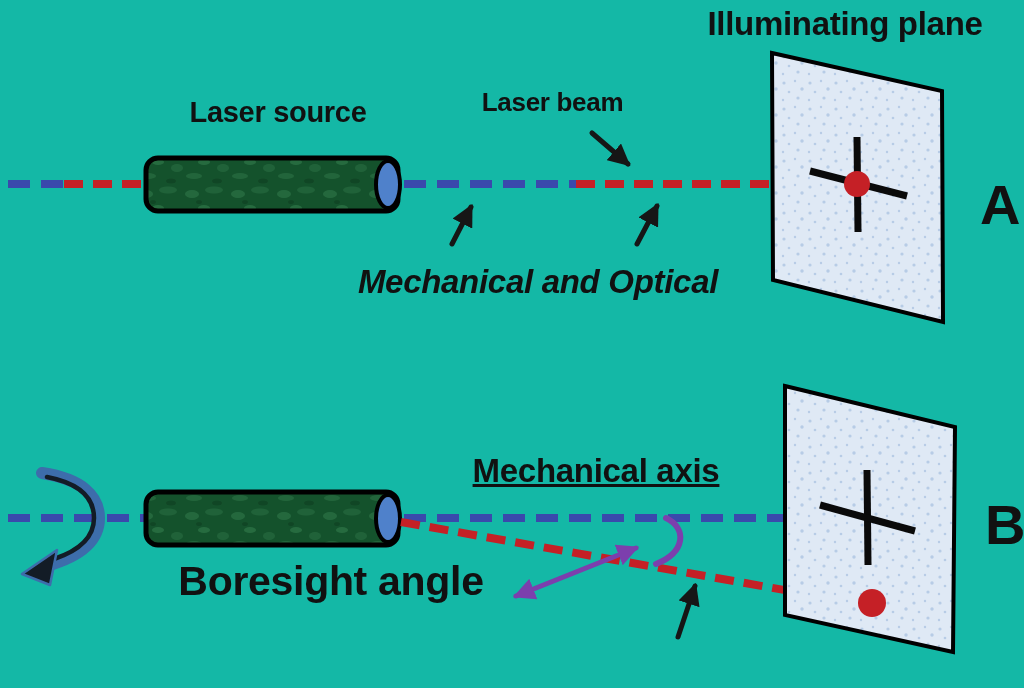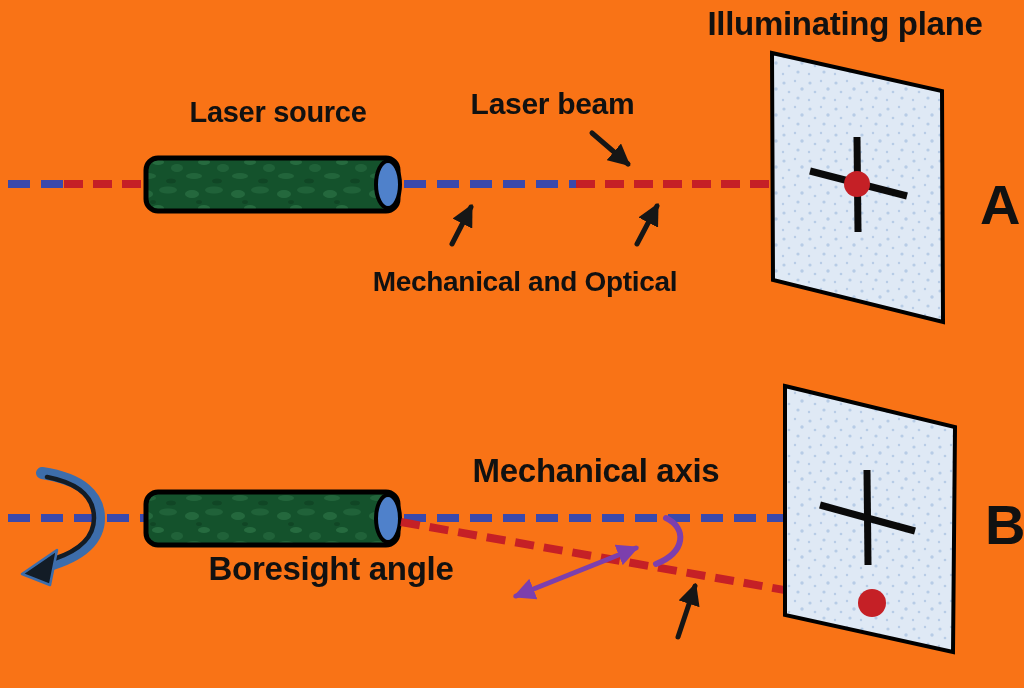--- a/index.html
+++ b/index.html
@@ -1,18 +1,18 @@
 <!DOCTYPE html>
 <html style="--mechanical-axis-blue: #3a49ac; --optical-axis-red: #c52026; --boresight-purple: #7c3fad; --laser-green-dark: #14522c; --laser-green-light: #3c8a57; --lens-blue: #4f81cb; --plane-fill: #dfe9f5; --plane-speckle: #b7cce6; --rotation-arrow-blue: #3d6dab; --ink: #111111;"><head>
 <meta charset="utf-8">
 <style>
   html,body{margin:0;padding:0;background:#ffffff;}
   #stage{
     position:relative;width:1024px;height:688px;overflow:hidden;
-    background:#f97316;font-family:"Liberation Sans","DejaVu Sans",sans-serif;
+    background:#14b8a6;font-family:"Liberation Sans","DejaVu Sans",sans-serif;
   }
   #diagram-svg{position:absolute;left:0;top:0;}
   .label{
     position:absolute;color:var(--ink,#111);font-weight:700;text-align:center;
     letter-spacing:-0.3px;white-space:nowrap;
   }
   .blue-dash{stroke:var(--mechanical-axis-blue,#3a49ac);stroke-width:8;stroke-dasharray:22 11;fill:none;}
   .red-dash{stroke:var(--optical-axis-red,#c52026);stroke-width:8;stroke-dasharray:19 10;fill:none;}
   .cyl{fill:url(#greenTex);stroke:#000;stroke-width:5;}
   .lens{fill:var(--lens-blue,#4f81cb);stroke:#000;stroke-width:4;}
@@ -109,29 +109,29 @@
       <path class="purple-arc" d="M 666,518 C 687,528 686,552 656,564"></path>
       <line class="purple-arrow" x1="516" y1="596" x2="636" y2="548"></line>
       <line class="black-arrow" x1="678" y1="637" x2="695" y2="586"></line>
     </g>
   </svg>
 
   <div class="label" style="left:665px;top:5px;width:360px;font-size:33px;">Illuminating plane</div>
 
   <div class="label" style="left:158px;top:96px;width:240px;font-size:29px;">Laser source</div>
 
-  <div class="label" style="left:450px;top:87px;width:205px;font-size:30px;">Laser beam</div>
+  <div class="label" style="left:450px;top:87px;width:205px;font-size:26px;">Laser beam</div>
 
-  <div class="label" style="left:305px;top:262px;width:440px;font-size:28px;line-height:40px;">
+  <div class="label" style="left:318px;top:262px;width:440px;font-size:33px;line-height:40px;font-style:italic;">
     <div>Mechanical and Optical</div>
   </div>
 
   <div class="label" style="left:968px;top:172px;width:64px;font-size:56px;">A</div>
 
-  <div class="label" style="left:446px;top:452px;width:300px;font-size:33px;">Mechanical axis</div>
+  <div class="label" style="left:446px;top:452px;width:300px;font-size:33px;text-decoration:underline;">Mechanical axis</div>
 
-  <div class="label" style="left:161px;top:548px;width:340px;font-size:33px;line-height:41px;">
+  <div class="label" style="left:161px;top:561px;width:340px;font-size:41px;line-height:41px;">
     <div>Boresight angle</div>
   </div>
 
 
   <div class="label" style="left:973px;top:492px;width:64px;font-size:56px;">B</div>
 </div>
 
 </body></html>

